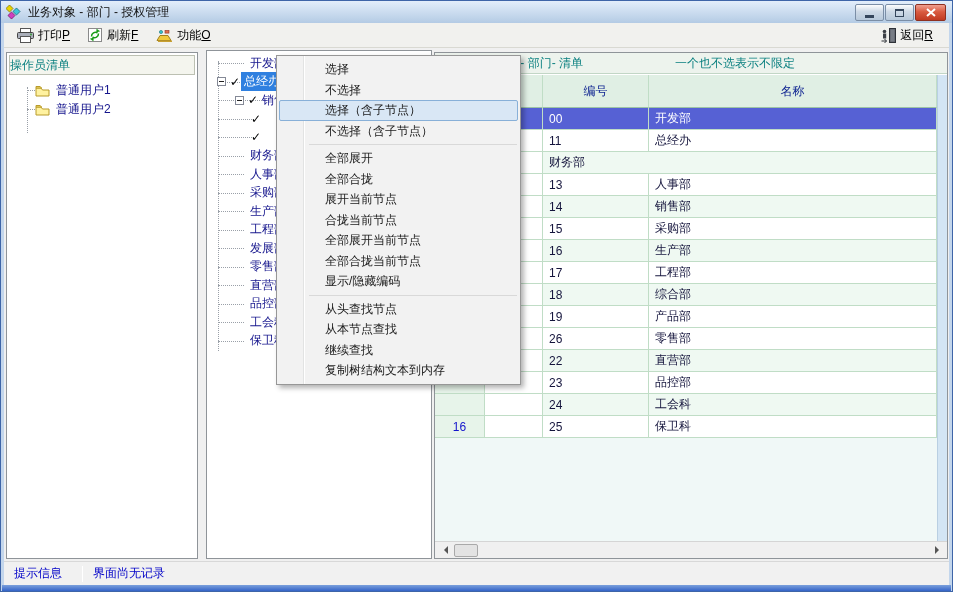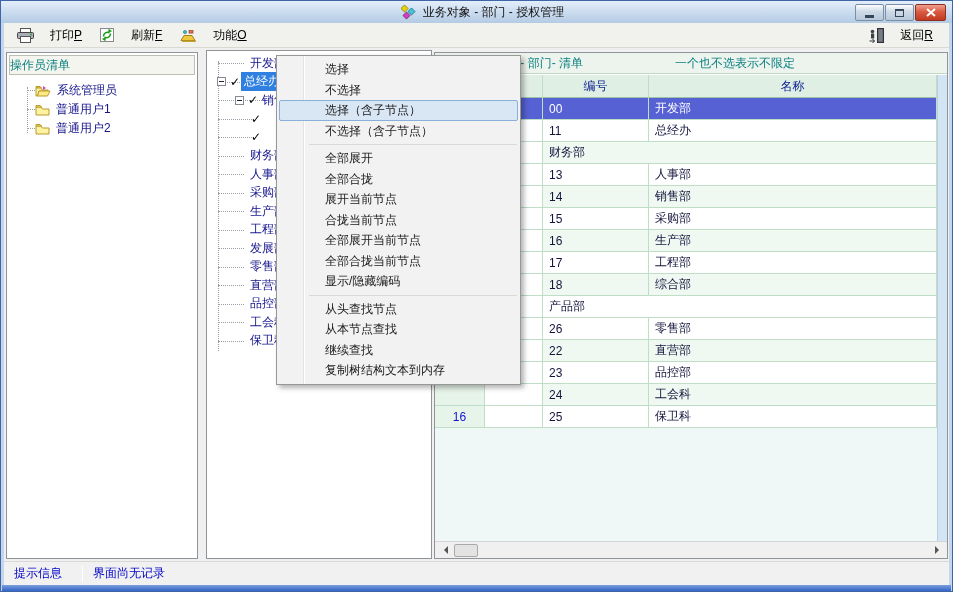--- a/index.html
+++ b/index.html
@@ -3,30 +3,30 @@
 <meta charset="utf-8">
 <style>
   html,body{margin:0;padding:0;background:#dfe8f2;}
   *{box-sizing:border-box;}
   .frame{position:relative;width:953px;height:592px;border:1px solid #3e65a8;background:#c3d6ec;
          font-family:"Liberation Sans","DejaVu Sans",sans-serif;font-size:12px;overflow:hidden;}
   .frame::after{content:'';position:absolute;left:1px;right:1px;bottom:0;height:6px;
          background:linear-gradient(#7ba0dc,#3464c8);}
   
   .titlebar{position:absolute;left:0;top:0;right:0;height:22px;
-         background:linear-gradient(#e3eefb,#b4cbe4);display:flex;align-items:center;padding-left:12px;justify-content:center;}
+         background:linear-gradient(#e3eefb,#b4cbe4);display:flex;align-items:center;padding-left:5px;}
   .title-text{color:#111;margin-left:5px;}
   .capbtns{position:absolute;right:6px;top:3px;display:flex;gap:1px;}
   .capbtn{width:29px;height:17px;border:1px solid #7b8ea6;border-radius:2px;
          background:linear-gradient(#fdfdfd,#cdd9e6 45%,#b8c9db);display:flex;align-items:center;justify-content:center;}
   .capbtn.close{width:31px;background:linear-gradient(#f0a090,#d95b41 45%,#c03a22);border-color:#8e3020;}
   
   .toolbar{position:absolute;left:3px;right:3px;top:22px;height:25px;background:#f1f1ee;
          border-bottom:1px solid #d9d9d2;display:flex;align-items:center;padding:0 8px;gap:4px;}
-  .tbtn{display:flex;align-items:center;gap:16px;padding:2px 7px 2px 4px;border:1px solid transparent;border-radius:2px;color:#000;}
+  .tbtn{display:flex;align-items:center;gap:4px;padding:2px 7px 2px 4px;border:1px solid transparent;border-radius:2px;color:#000;}
   .tb-spacer{flex:1;}
   u{text-decoration:underline;}
   
   .main{position:absolute;left:3px;right:3px;top:47px;bottom:30px;background:#f0f0f0;}
   
   .lpanel{position:absolute;left:2px;top:4px;width:192px;bottom:2px;background:#fff;border:1px solid #8f9499;}
   .lheader{margin:2px;height:20px;border:1px solid #bcc0b2;background:#f4f5ee;color:#0b8080;
            display:flex;align-items:center;}
   .ltree{position:relative;padding-top:4px;}
   .ltree::before{content:'';position:absolute;left:20px;top:10px;height:46px;border-left:1px dotted #9aa0a8;}
@@ -50,21 +50,21 @@
            display:flex;align-items:center;padding-left:8px;color:#0b8080;}
   .rheader .note{position:absolute;left:240px;}
   .rheader svg{margin-right:8px;}
   .grid{position:absolute;left:0;top:22px;right:10px;bottom:17px;background:#f0f8f7;overflow:hidden;}
   .gr{display:flex;height:22px;}
   .gc{border-right:1px solid #c0ddc6;border-bottom:1px solid #c0ddc6;display:flex;align-items:center;padding:0 6px;color:#14143c;}
   .c-no{width:50px;justify-content:center;background:#e7f4ea;color:#1414cc;}
   .c-blank{width:58px;background:#fff;}
   .c-code{width:106px;}
   .c-name{flex:1;}
-  .ghead{height:23px;}
+  .ghead{height:33px;}
   .ghead .gc{background:#e0efe4;color:#0a1f8f;justify-content:center;border-bottom:1px solid #9cc3a6;}
   .gr.mint .c-code,.gr.mint .c-name{background:#eff9f2;}
   .gr:not(.mint):not(.selected):not(.ghead) .c-code,.gr:not(.mint):not(.selected):not(.ghead) .c-name{background:#fff;}
   .gr.selected .c-blank,.gr.selected .c-code,.gr.selected .c-name{background:#5661d4;color:#fff;}
   .vstrip{position:absolute;top:22px;right:0;width:10px;bottom:17px;background:#d3e5f4;border-left:1px solid #b9cfe2;}
   .hscroll{position:absolute;left:0;right:0;bottom:0;height:17px;background:#f0f0f0;border-top:1px solid #d5d5d5;display:flex;align-items:center;}
   .sbtn{width:17px;height:16px;display:flex;align-items:center;justify-content:center;}
   .tri-l{width:0;height:0;border:4px solid transparent;border-right-color:#555;}
   .tri-r{width:0;height:0;border:4px solid transparent;border-left-color:#555;}
   .thumb{width:24px;height:13px;background:#e3e3e3;border:1px solid #a9a9a9;border-radius:2px;margin-left:2px;}
@@ -152,29 +152,20 @@
       </svg>
       <span><span>返回</span><u>R</u></span>
     </div>
   </div>
 
   <div class="main">
 
     <div class="lpanel">
       <div class="lheader">操作员清单</div>
       <div class="ltree" id="left-tree">
-          <div class="ltrow">
-            <svg width="16" height="12" viewBox="0 0 16 12">
-    <path d="M1 3V1.5h4.2L6.5 3z" fill="#ffe87a" stroke="#b89b2a"></path>
-    <path d="M1 3h5l1.5 2H13v1H4L2.5 11H1z" fill="#fff2a0" stroke="#b89b2a"></path>
-    <path d="M4 6h11l-2.5 5H2.5z" fill="#ffea88" stroke="#b89b2a"></path>
-    <path d="M8 1l3 2-3 2z" fill="#d040c0"></path>
-  </svg>
-            <span>系统管理员</span>
-          </div>
           <div class="ltrow">
             <svg width="15" height="12" viewBox="0 0 15 12">
     <path d="M1 3h5l1.5 2H14v6H1z" fill="#fff2a0" stroke="#b89b2a"></path>
     <path d="M1 3V1.5h4.2L6.5 3z" fill="#ffe87a" stroke="#b89b2a"></path>
   </svg>
             <span>普通用户1</span>
           </div>
           <div class="ltrow">
             <svg width="15" height="12" viewBox="0 0 15 12">
     <path d="M1 3h5l1.5 2H14v6H1z" fill="#fff2a0" stroke="#b89b2a"></path>
@@ -311,20 +302,21 @@
           </div>
           <div class="gr mint">
             <div class="gc c-no"></div>
             <div class="gc c-blank"></div>
             <div class="gc c-code">18</div>
             <div class="gc c-name">综合部</div>
           </div>
           <div class="gr">
             <div class="gc c-no"></div>
             <div class="gc c-blank"></div>
+            <div class="gc c-code">19</div>
             <div class="gc c-name">产品部</div>
           </div>
           <div class="gr">
             <div class="gc c-no"></div>
             <div class="gc c-blank"></div>
             <div class="gc c-code">26</div>
             <div class="gc c-name">零售部</div>
           </div>
           <div class="gr mint">
             <div class="gc c-no"></div>

